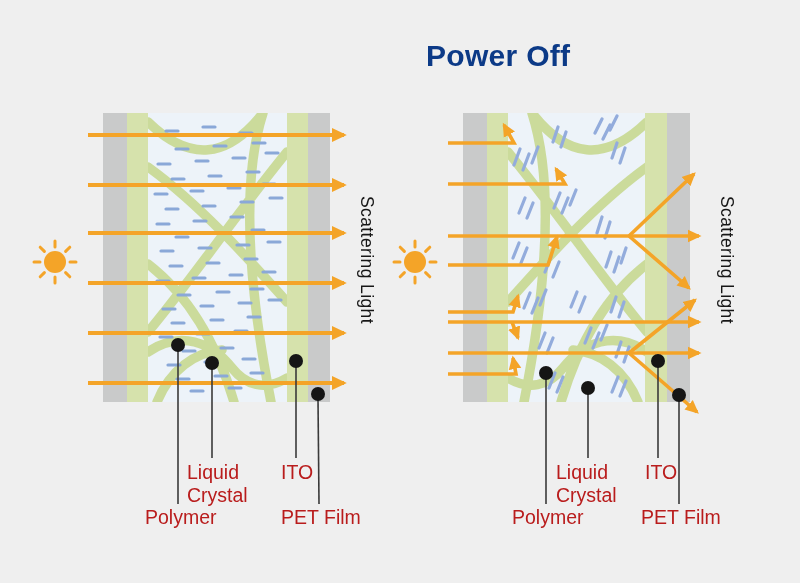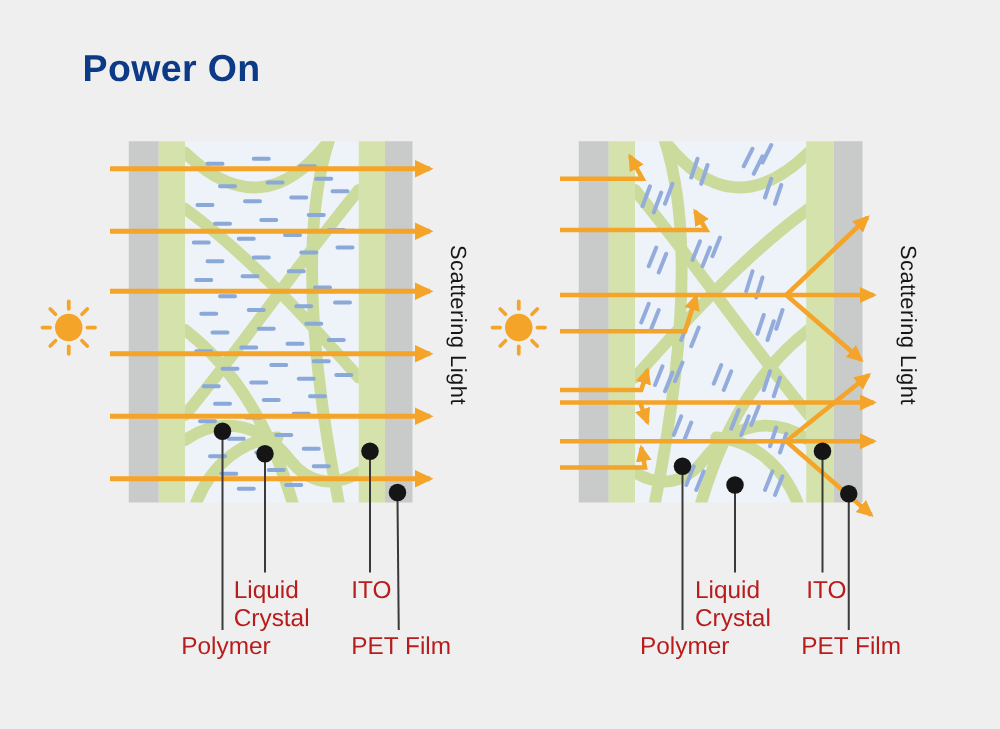--- a/index.html
+++ b/index.html
@@ -138,21 +138,21 @@
     <circle cx="212" cy="363" r="7"></circle>
     <circle cx="296" cy="361" r="7"></circle>
     <circle cx="318" cy="394" r="7"></circle>
     <circle cx="546" cy="373" r="7"></circle>
     <circle cx="588" cy="388" r="7"></circle>
     <circle cx="658" cy="361" r="7"></circle>
     <circle cx="679" cy="395" r="7"></circle>
   </g>
 </svg>
 
-<div class="title title-left">Power On</div>
+<div class="title title-right">Power Off</div>
 
 <div class="vlabel vlabel-left">Scattering Light</div>
 <div class="vlabel vlabel-right">Scattering Light</div>
 
 <div class="llabel" style="left:187px;top:461px">
   <div>Liquid</div>
   <div>Crystal</div>
 </div>
 <div class="llabel" style="left:281px;top:461px">ITO</div>
 <div class="llabel" style="left:145px;top:506px">Polymer</div>

